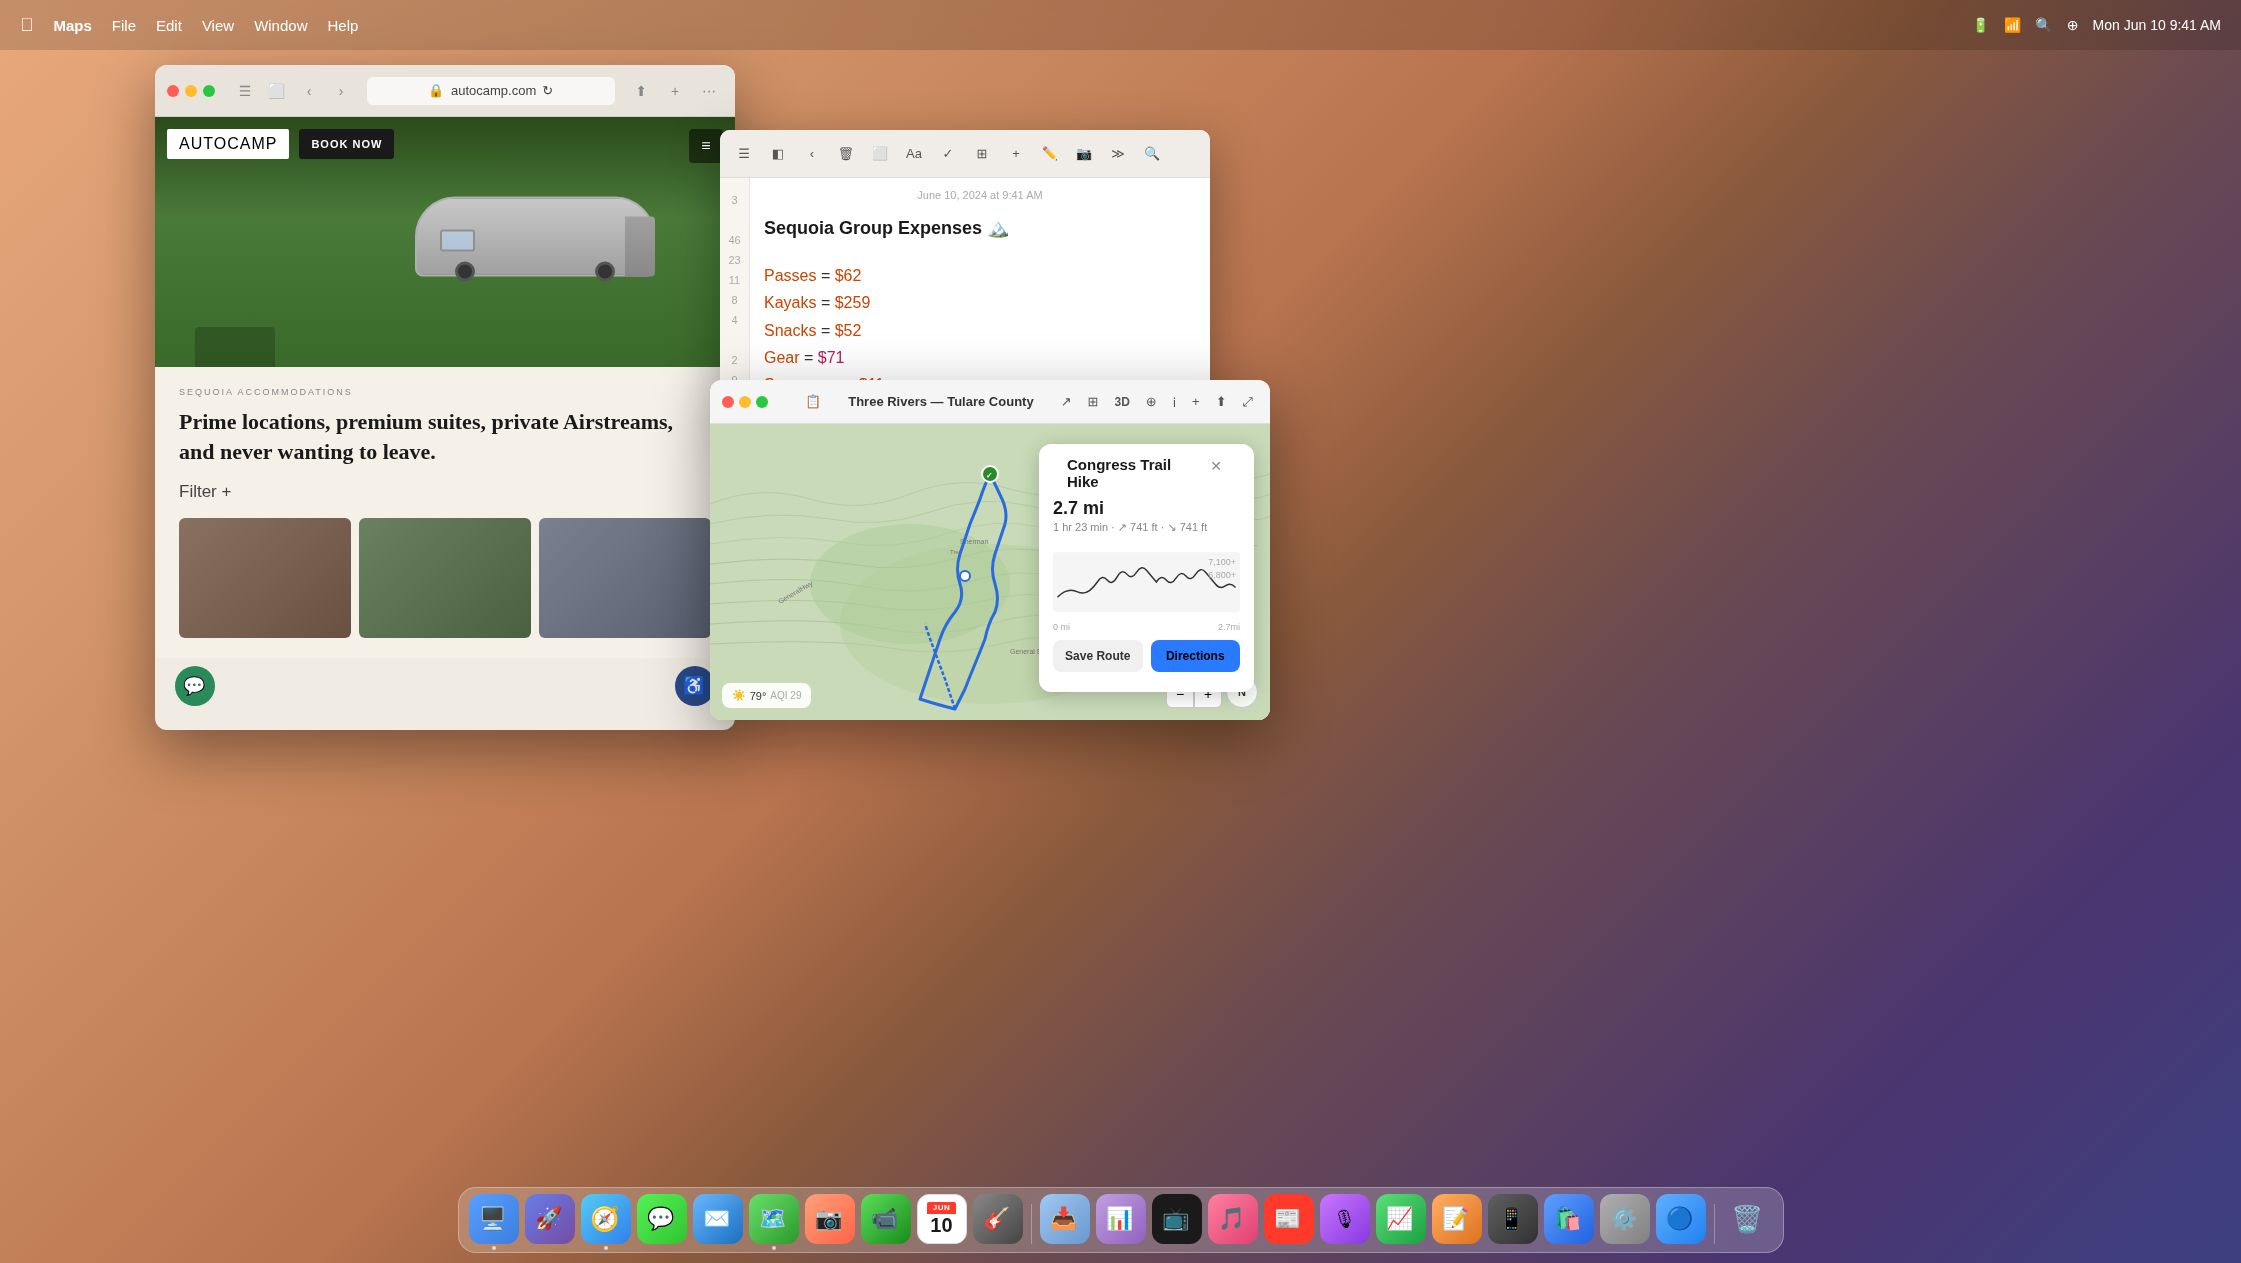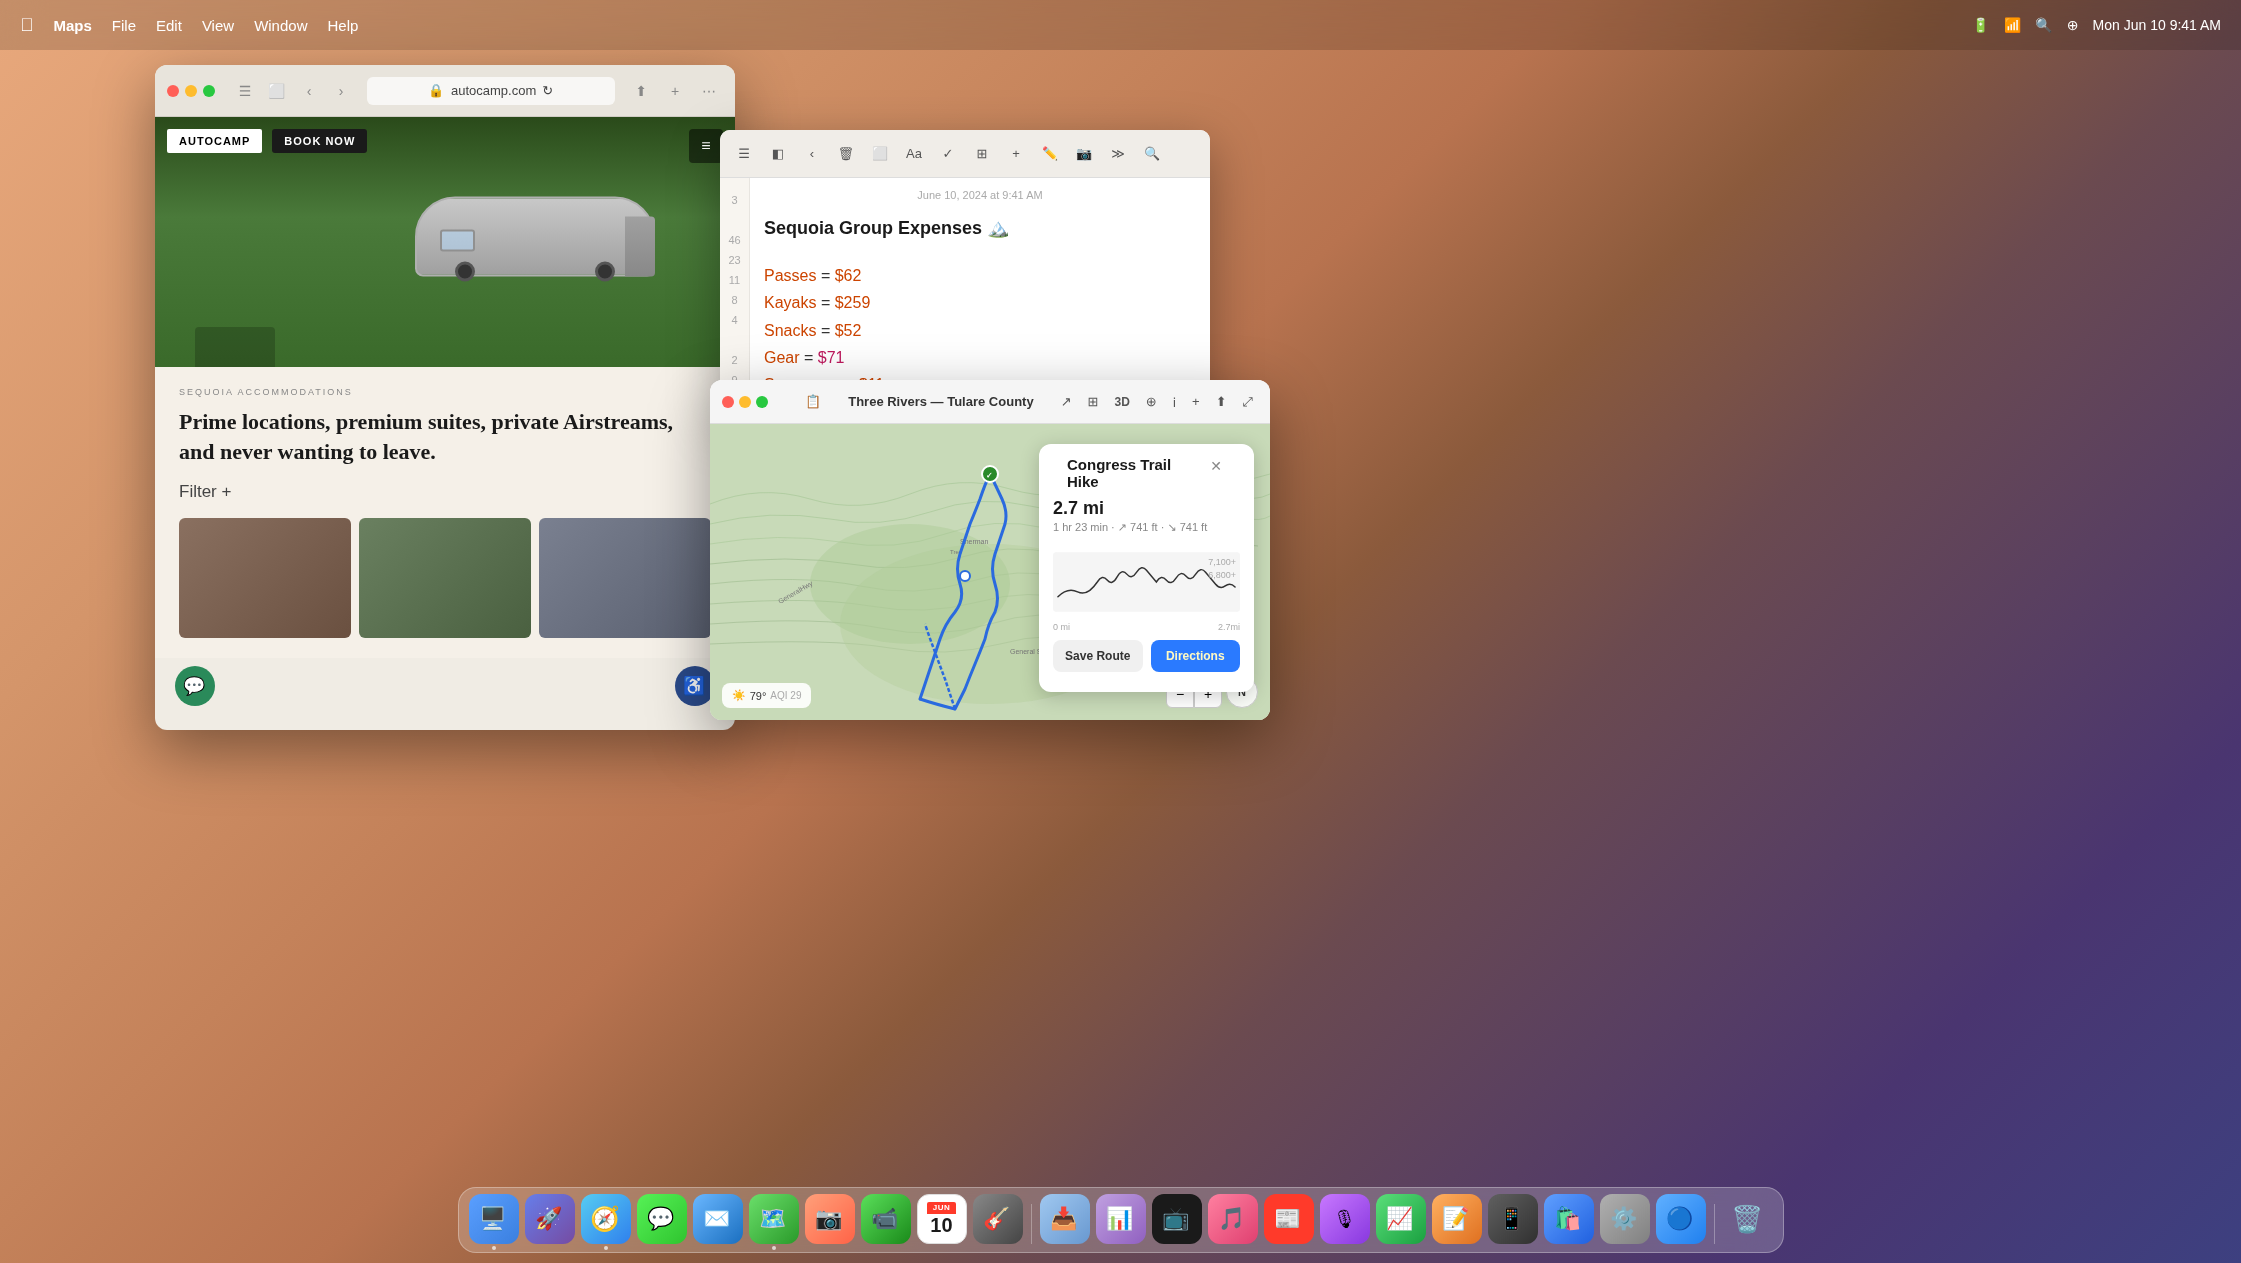--- a/index.html
+++ b/index.html
@@ -134,22 +134,22 @@
       top: 12px; left: 12px;
       display: flex;
       gap: 10px;
       z-index: 5;
     }
 
     .autocamp-logo-btn {
       background: white;
       border: none;
       padding: 6px 12px;
-      font-size: 11px;
-      font-weight: 700;
+      font-size: 16px;
+      font-weight: 400;
       letter-spacing: 1px;
       cursor: pointer;
       border-radius: 2px;
     }
 
     .book-now-btn {
       background: #1a1a1a;
       color: white;
       border: none;
       padding: 6px 12px;
@@ -565,21 +565,21 @@
     }
 
     .directions-btn {
       flex: 1;
       padding: 9px;
       background: #2a7aff;
       border: none;
       border-radius: 8px;
       font-size: 12px;
       font-weight: 600;
-      color: #fef9c3;
+      color: #000000;
       cursor: pointer;
     }
 
     
     .dock {
       position: absolute;
       bottom: 10px;
       left: 50%;
       transform: translateX(-50%);
       display: flex;

